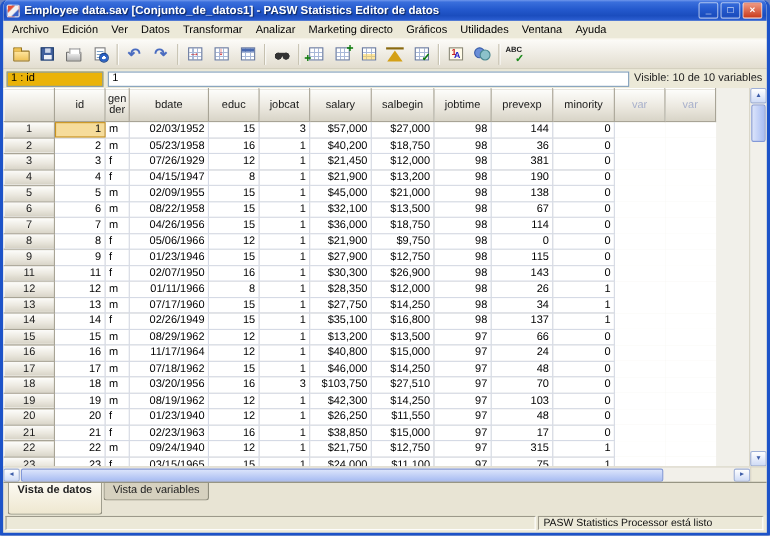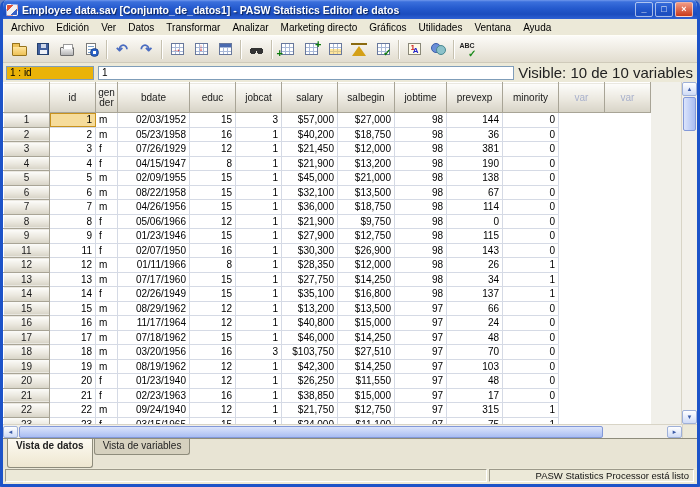--- a/index.html
+++ b/index.html
@@ -90,21 +90,21 @@
     border-radius:50%;background:#8cc2ca;border:1px solid #4a8890;}
 
   [data-name="spell-check-icon"]{width:19px;height:15px;}
   [data-name="spell-check-icon"]::before{content:"ABC";position:absolute;top:0;left:0;font-size:7px;font-weight:bold;color:#222;}
   [data-name="spell-check-icon"]::after{content:"✓";position:absolute;bottom:-2px;right:2px;font-size:10px;font-weight:bold;color:#1a8a1a;}
 
   
   .cellbar{flex:0 0 17px;display:flex;align-items:center;gap:4px;padding:1px 4px 1px 3px;background:#ece9d8;font-size:10px;}
   .refbox{flex:0 0 88px;height:14px;background:#eab308;border:1px solid #7f9db9;padding:0 3px;line-height:12px;overflow:hidden;}
   .valbox{flex:1;height:14px;background:#fff;border:1px solid #7f9db9;padding:0 3px;line-height:12px;overflow:hidden;}
-  .visinfo{flex:0 0 auto;font-size:15px;color:#222;white-space:nowrap;}
+  .visinfo{flex:0 0 auto;font-size:10px;color:#222;white-space:nowrap;}
 
   
   .gridarea{flex:1;display:flex;min-height:0;}
   .viewport{flex:1;overflow:hidden;background:#f1f0ea;}
   table.grid{border-collapse:collapse;table-layout:fixed;width:647px;font-size:10px;}
   .grid th{font-weight:normal;}
   .colhead,.rowhdr,.corner{background:linear-gradient(180deg,#fdfdfb,#ebe8df 55%,#d7d3c6);
     border:1px solid;border-color:#ffffff #a8a496 #a8a496 #ffffff;color:#1a1a1a;font-size:10px;text-align:center;
     vertical-align:middle;padding:0 1px;overflow:hidden;}
   .colhead{height:24px;word-break:break-all;line-height:10px;}
@@ -141,21 +141,21 @@
   
   .tabsrow{flex:0 0 18px;background:#e8e4d4;border-top:1px solid #8e8c7c;display:flex;align-items:flex-start;padding-left:4px;}
   .tab{height:16px;padding:1px 8px 0;font-size:10px;border:1px solid #8e8c7c;border-top:none;
     border-radius:0 0 3px 3px;background:#d6d1bf;margin-right:1px;color:#222;white-space:nowrap;}
   .tab.active{background:linear-gradient(#fcfaf2,#eee7d0);font-weight:bold;height:29px;}
 
   
   .status{flex:0 0 16px;display:flex;gap:2px;padding:1px 3px 2px 2px;background:#ece9d8;font-size:9.5px;}
   .pane{border:1px solid;border-color:#9c998a #ffffff #ffffff #9c998a;}
   .pane.left{flex:1;}
-  .pane.msg{flex:0 0 205px;padding:0 4px;line-height:11px;color:#111;white-space:nowrap;overflow:hidden;text-align:right;}
+  .pane.msg{flex:0 0 205px;padding:0 4px;line-height:11px;color:#111;white-space:nowrap;overflow:hidden;}
 </style>
 </head>
 <body>
 
 <div class="window" data-name="app-window">
 
   <div class="titlebar" data-name="title-bar">
     <span class="appicon" data-name="app-icon"></span>
     <span class="apptitle" data-name="window-title">Employee data.sav [Conjunto_de_datos1] - PASW Statistics Editor de datos</span>
     <span class="wbtns" data-name="window-controls">

